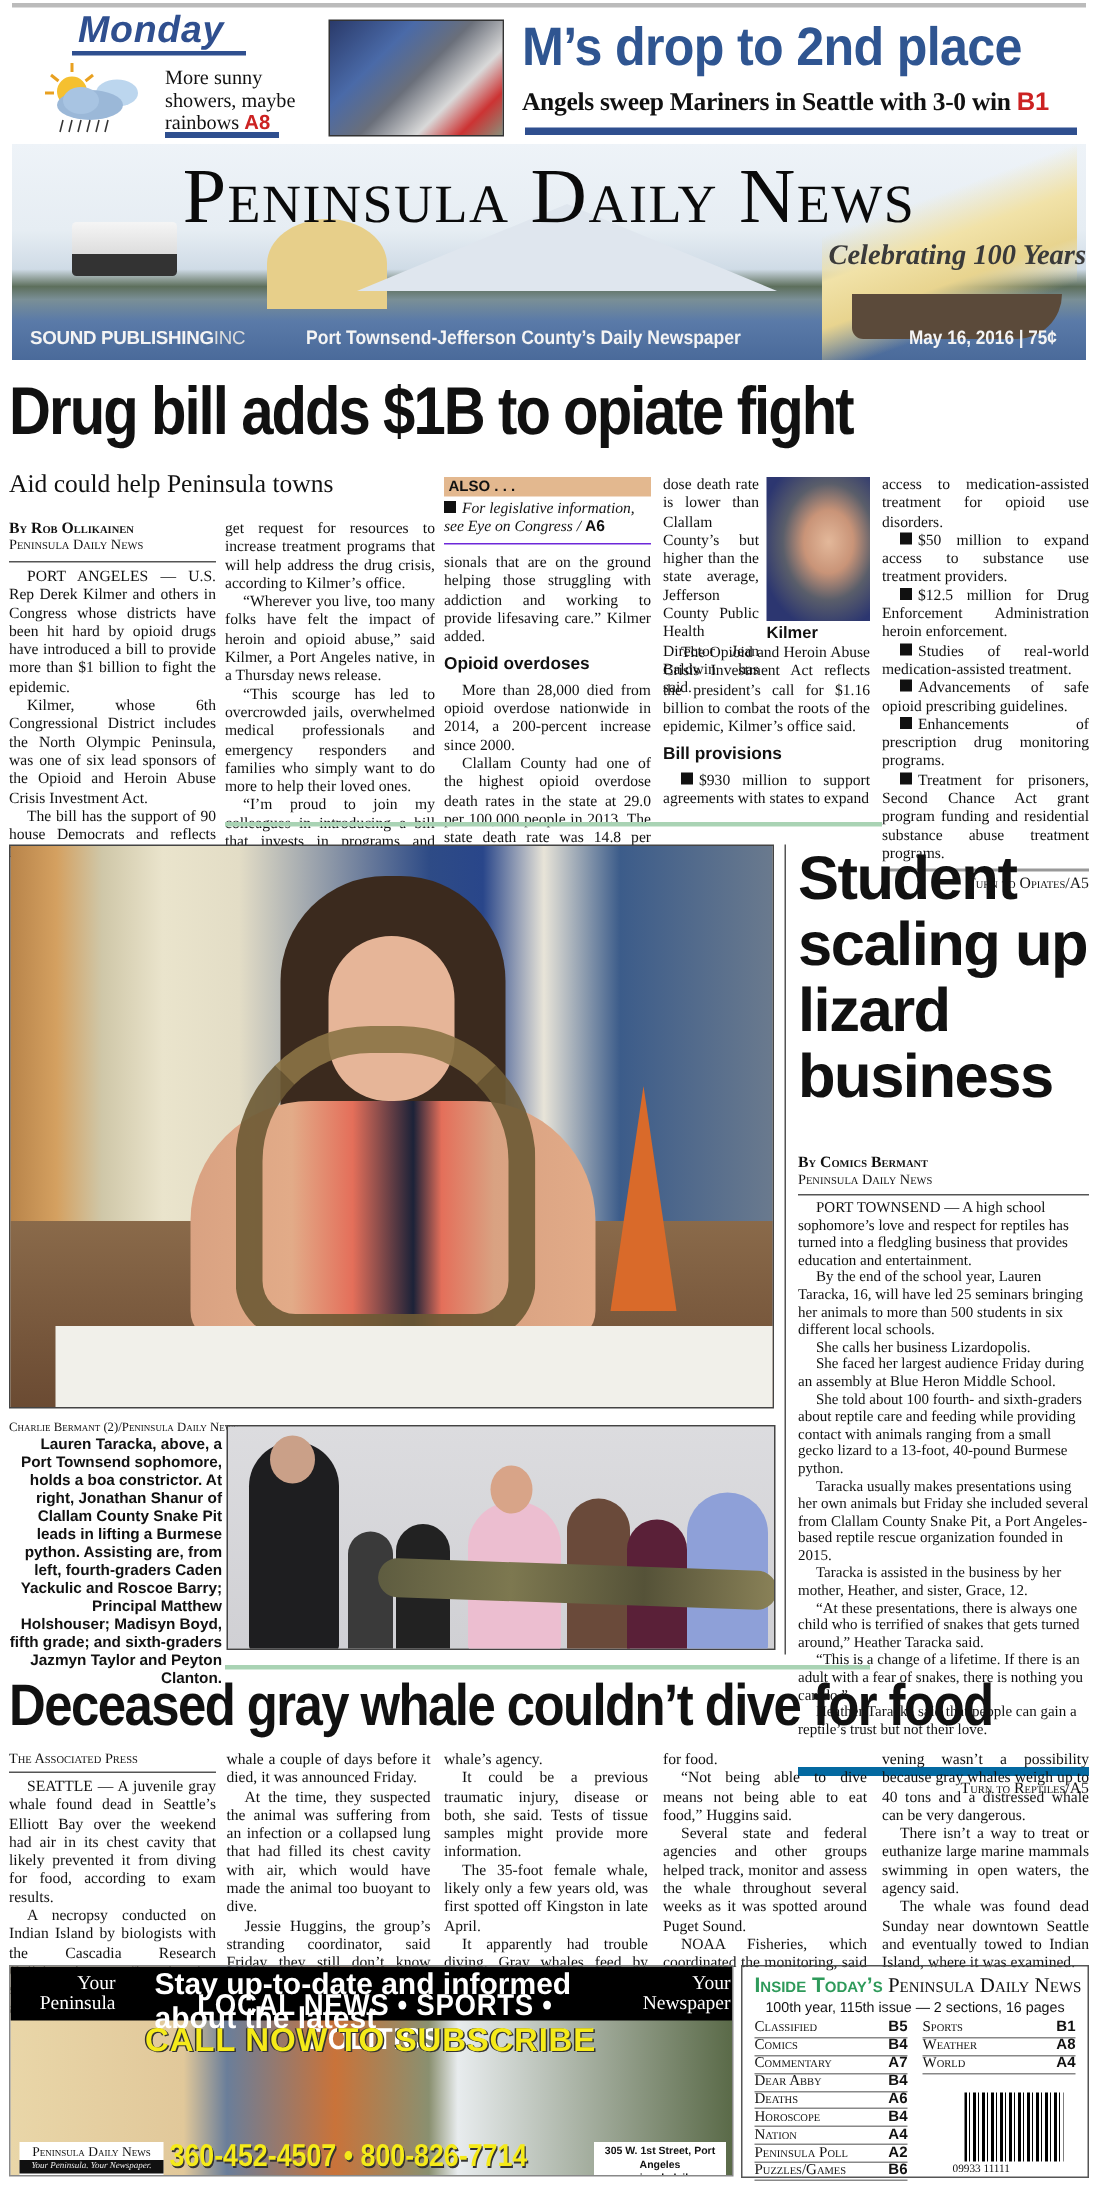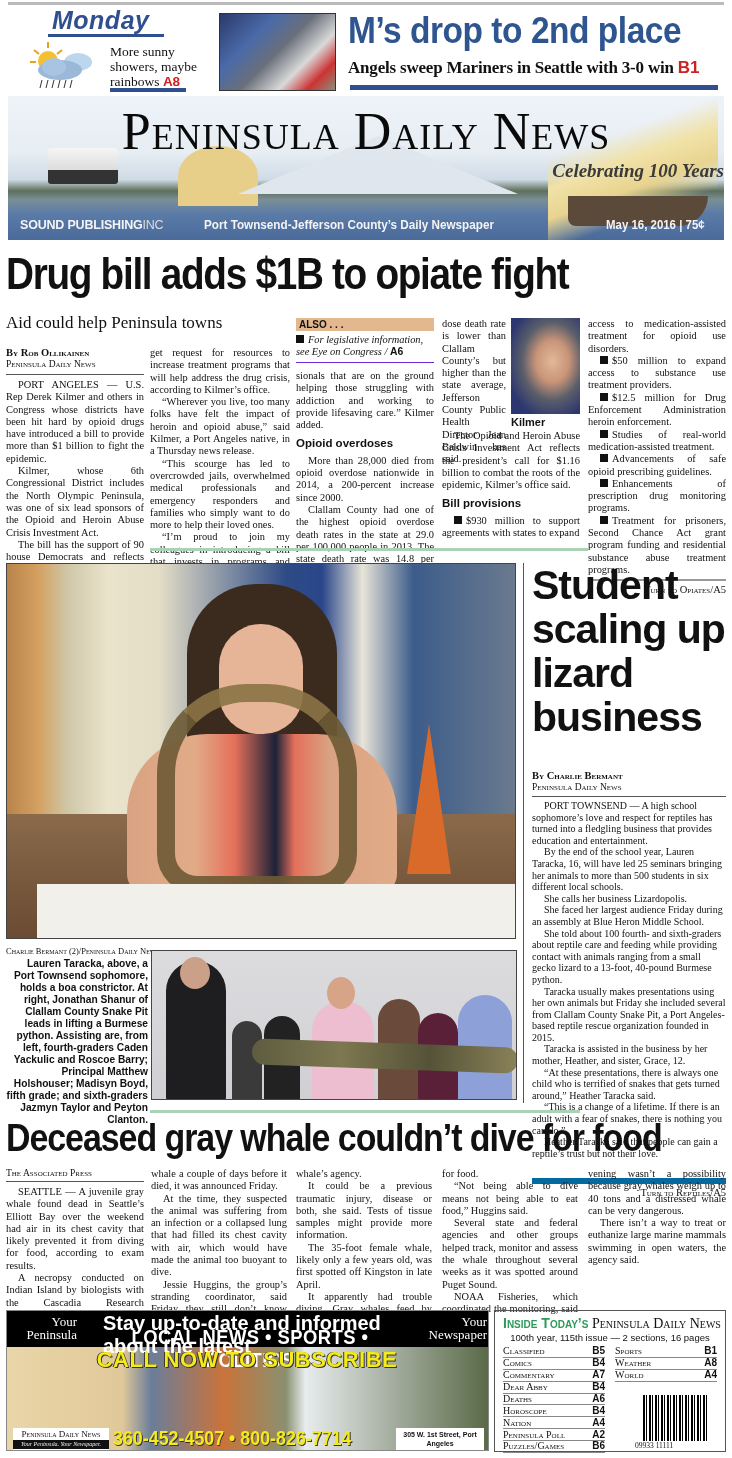--- a/index.html
+++ b/index.html
@@ -205,21 +205,21 @@
   <div class="abs girl-hair"></div>
   <div class="abs girl-body"></div>
   <div class="abs girl-face"></div>
   <div class="abs snake"></div>
   <div class="abs table-top"></div>
 </div>
 <div class="abs vline" style="left:523px;top:563px;height:540px"></div>
 
 <div class="abs student-head">Student scaling up lizard business</div>
 <div class="abs" style="left:532px;top:770px;width:194px">
-  <div class="byline">By Charlie Bermant</div>
+  <div class="byline">By Comics Bermant</div>
   <div class="bycred">Peninsula Daily News</div>
   <div class="rule-thin" style="margin:3px 0 3px"></div>
   <div class="col" style="font-size:10px;line-height:11.6px;text-align:left">
     <p>PORT TOWNSEND — A high school sophomore’s love and respect for reptiles has turned into a fledgling business that provides education and entertainment.</p>
     <p>By the end of the school year, Lauren Taracka, 16, will have led 25 seminars bringing her animals to more than 500 students in six different local schools.</p>
     <p>She calls her business Lizardopolis.</p>
     <p>She faced her largest audience Friday during an assembly at Blue Heron Middle School.</p>
     <p>She told about 100 fourth- and sixth-graders about reptile care and feeding while providing contact with animals ranging from a small gecko lizard to a 13-foot, 40-pound Burmese python.</p>
     <p>Taracka usually makes presentations using her own animals but Friday she included several from Clallam County Snake Pit, a Port Angeles-based reptile rescue organization founded in 2015.</p>
     <p>Taracka is assisted in the business by her mother, Heather, and sister, Grace, 12.</p>
@@ -266,20 +266,21 @@
 </div>
 <div class="abs col" style="left:442px;top:1168px;width:136px">
   <p class="noind">for food.</p>
   <p>“Not being able to dive means not being able to eat food,” Huggins said.</p>
   <p>Several state and federal agencies and other groups helped track, monitor and assess the whale throughout several weeks as it was spotted around Puget Sound.</p>
   <p>NOAA Fisheries, which coordinated the monitoring, said inter-</p>
 </div>
 <div class="abs col" style="left:588px;top:1168px;width:138px">
   <p class="noind">vening wasn’t a possibility because gray whales weigh up to 40 tons and a distressed whale can be very dangerous.</p>
   <p>There isn’t a way to treat or euthanize large marine mammals swimming in open waters, the agency said.</p>
+  <p>The whale was found dead Sunday near downtown Seattle and eventually towed to Indian Island, where it was examined.</p>
 </div>
 
 <div class="abs ad">
   <div class="abs ad-top"></div>
   <div class="abs ad-your" style="left:4px;top:4px;width:66px">Your Peninsula</div>
   <div class="abs ad-your" style="left:412px;top:4px;width:68px">Your Newspaper</div>
   <div class="abs ad-line1">Stay up-to-date and informed about the latest</div>
   <div class="abs ad-line2">LOCAL NEWS • SPORTS • POLITICS</div>
   <div class="abs ad-call">CALL NOW TO SUBSCRIBE</div>
   <div class="abs ad-logo">

